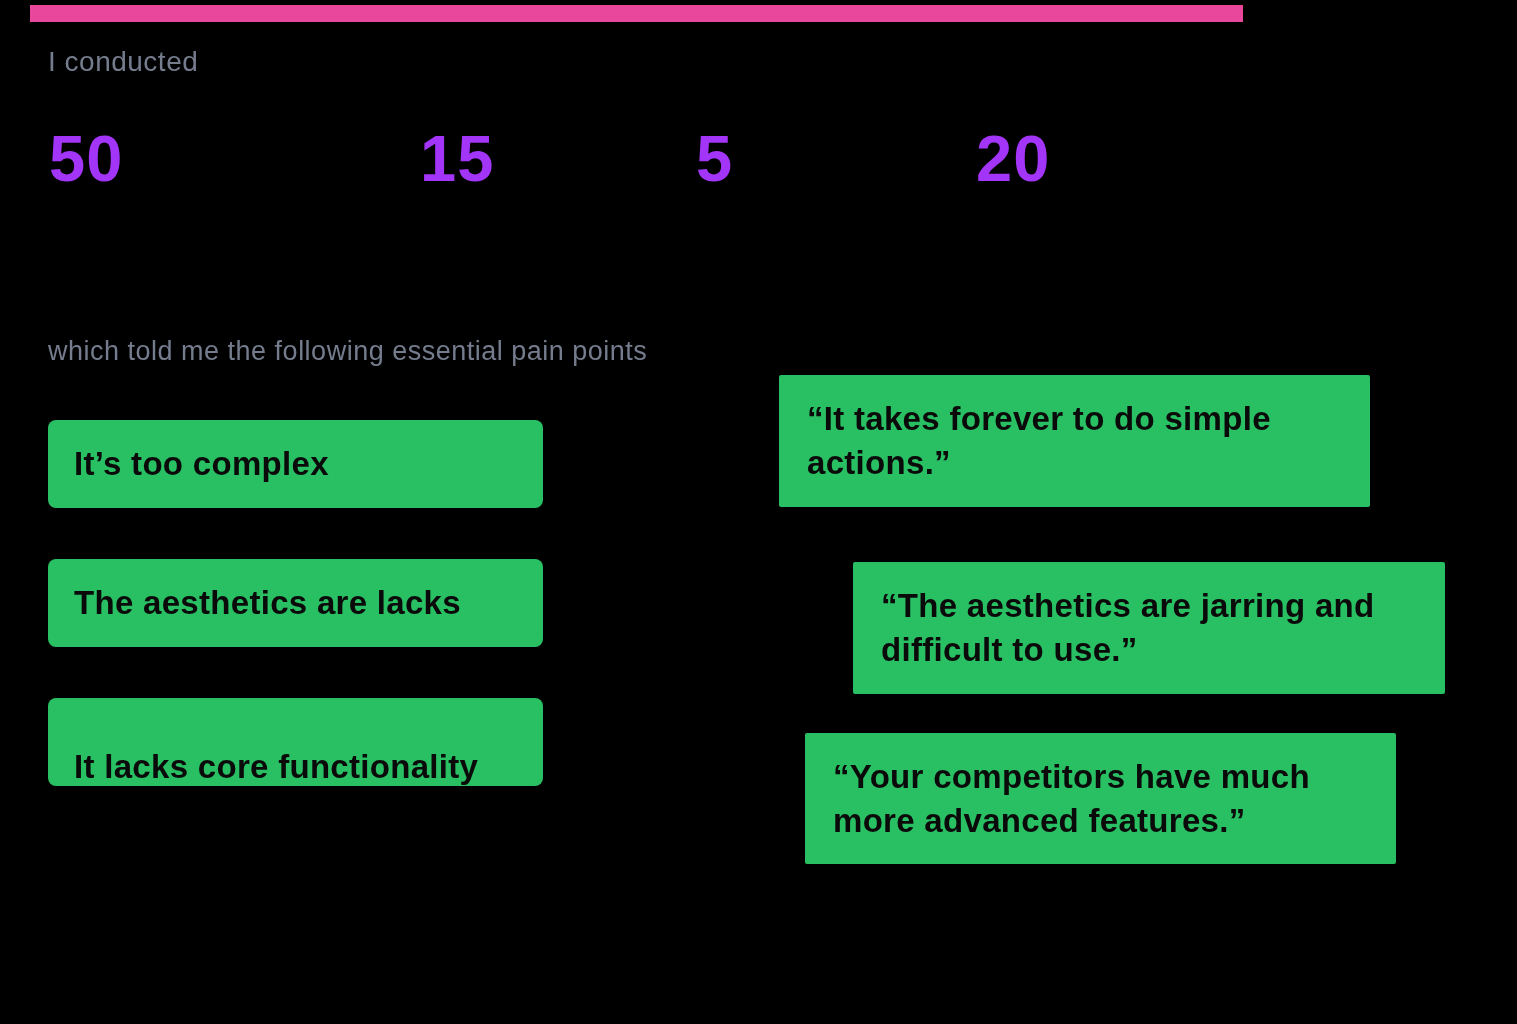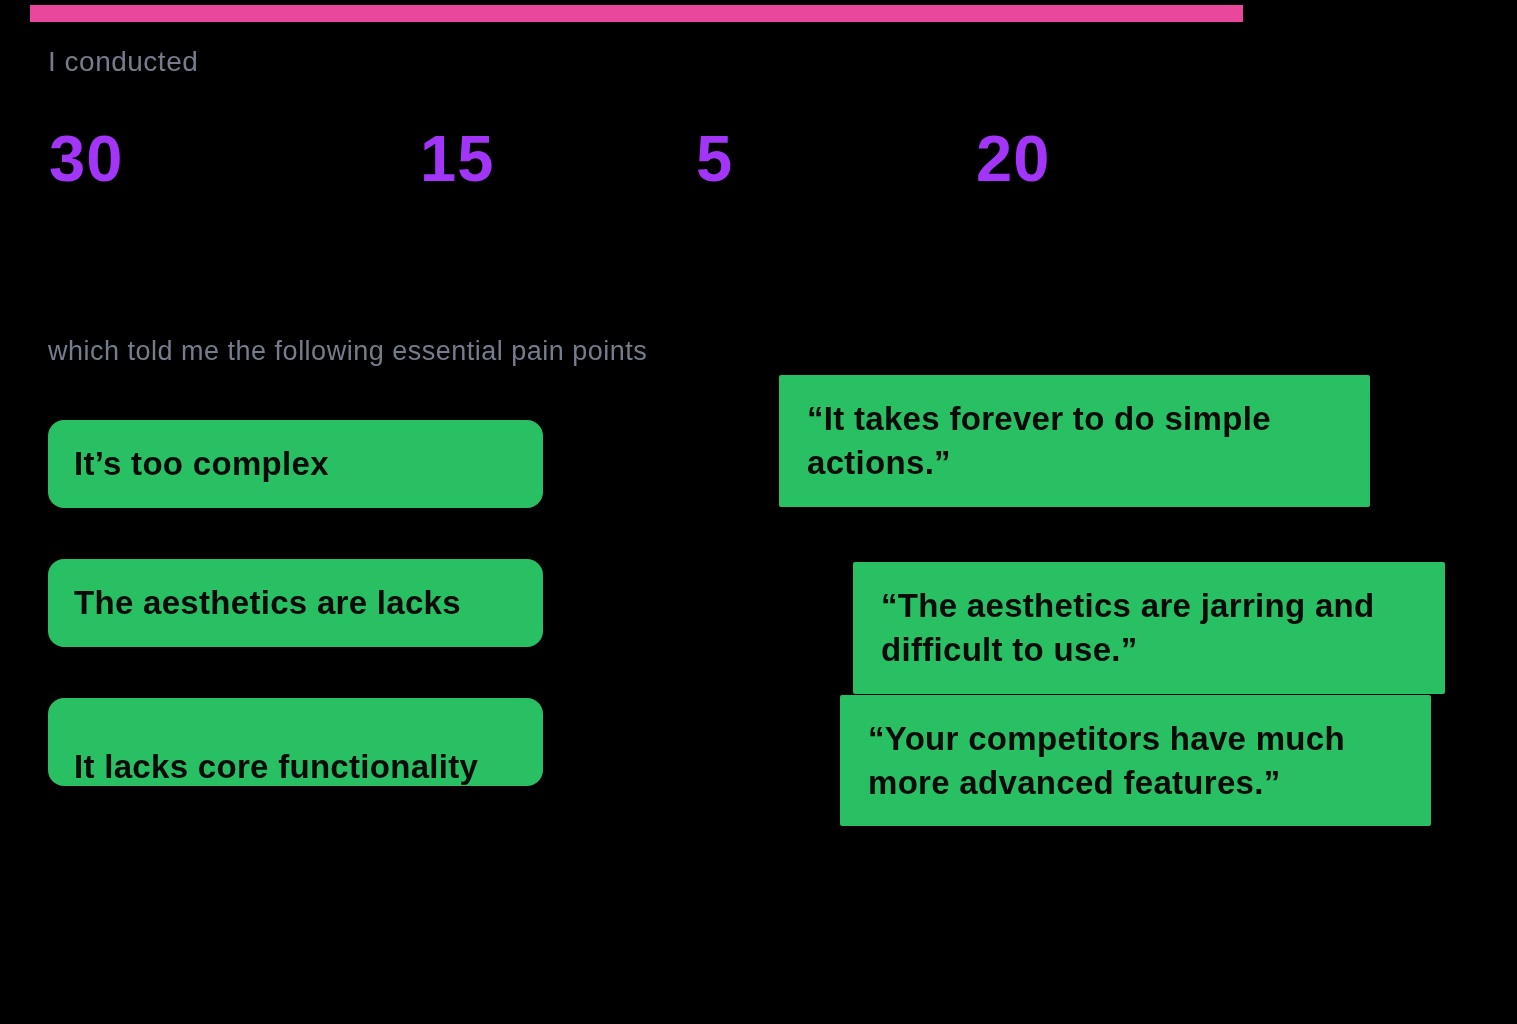--- a/index.html
+++ b/index.html
@@ -53,21 +53,21 @@
     line-height: 1.15;
     color: var(--muted, #747c8d);
     letter-spacing: 0.5px;
   }
   .pill {
     position: absolute;
     left: 48px;
     width: 495px;
     height: 88px;
     background: var(--card, #29bf63);
-    border-radius: 16px;
+    border-radius: 8px;
     display: flex;
     align-items: center;
     padding-left: 26px;
     box-sizing: border-box;
   }
   .pill-0 { top: 420px; }
   .pill-1 { top: 559px; }
   .pill-2 { top: 698px; align-items: flex-end; }
   .pill span {
     font-size: 33px;
@@ -77,40 +77,40 @@
   }
   .quote {
     position: absolute;
     background: var(--card, #29bf63);
     border-radius: 2px;
     box-sizing: border-box;
     padding: 22px 28px 0 28px;
   }
   .quote-0 { left: 779px; top: 375px; width: 591px; height: 132px; }
   .quote-1 { left: 853px; top: 562px; width: 592px; height: 132px; }
-  .quote-2 { left: 805px; top: 695px; width: 591px; height: 131px; margin-left: 35px; }
+  .quote-2 { left: 805px; top: 733px; width: 591px; height: 131px; }
   .quote .line {
     font-size: 33px;
     font-weight: 700;
     line-height: 44px;
     color: var(--cardText, #0a0a0a);
     letter-spacing: 0.3px;
     white-space: nowrap;
   }
 </style>
 </head>
 <body>
 
 <div class="slide">
 
   <div class="top-bar"></div>
 
   <div class="intro">I conducted</div>
 
-  <div class="stat stat-0">30</div>
+  <div class="stat stat-0">50</div>
   <div class="stat stat-1">15</div>
   <div class="stat stat-2">5</div>
   <div class="stat stat-3">20</div>
 
   <div class="lead">which told me the following essential pain points</div>
 
   <div class="pill pill-0">
     <span>It’s too complex</span>
   </div>
   <div class="pill pill-1">

